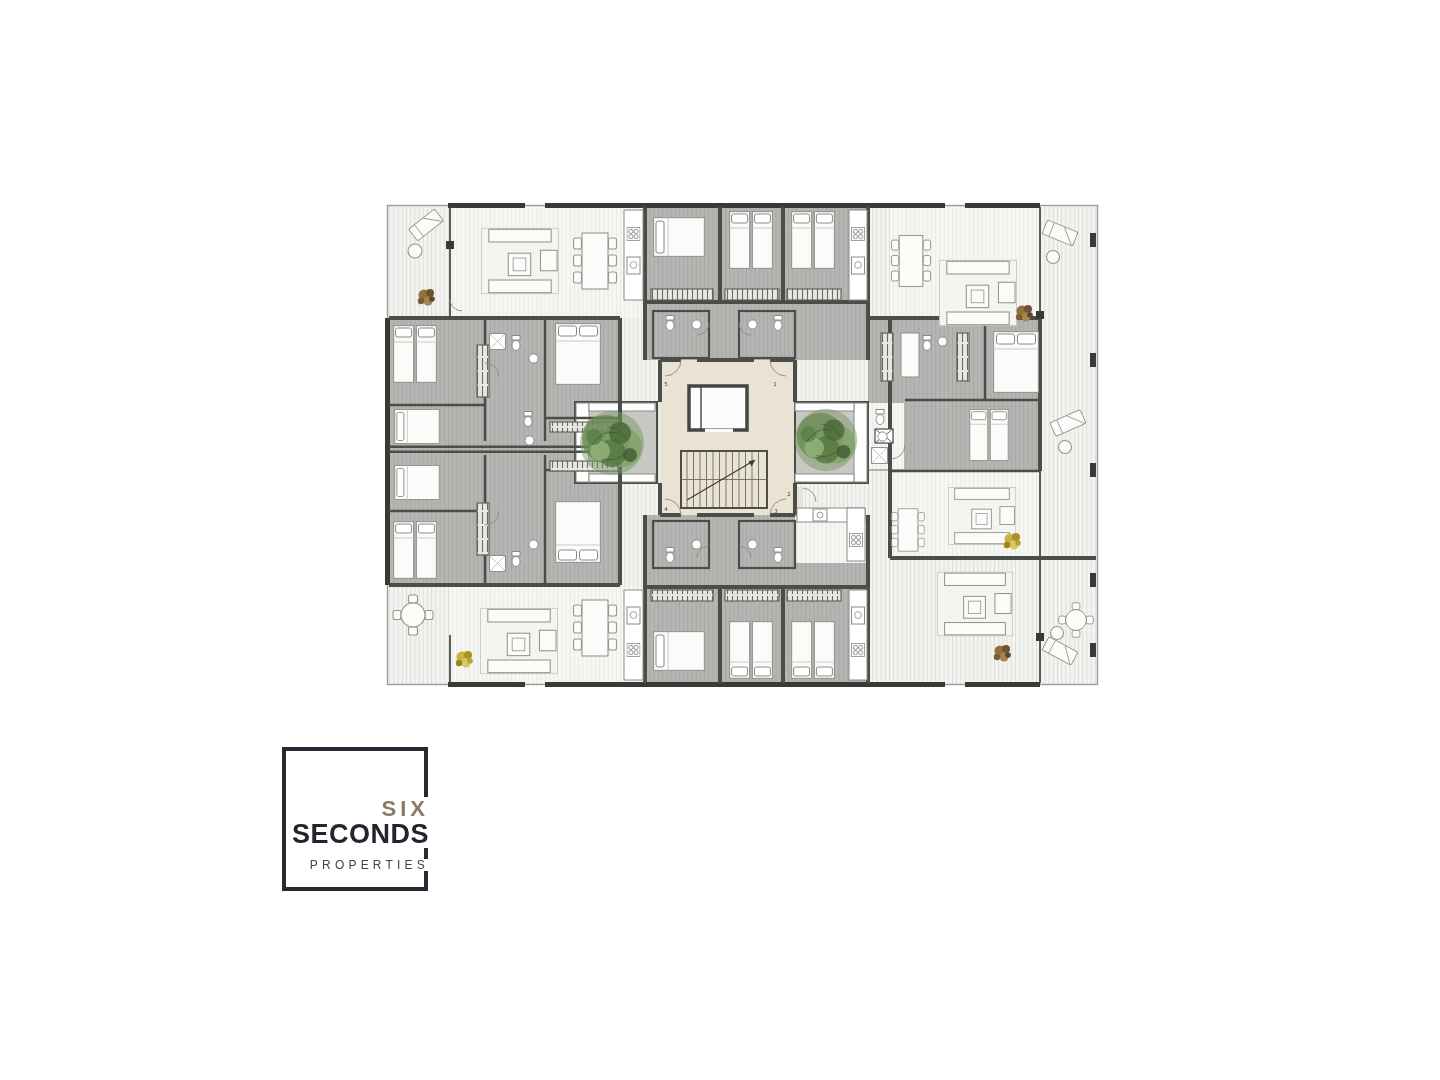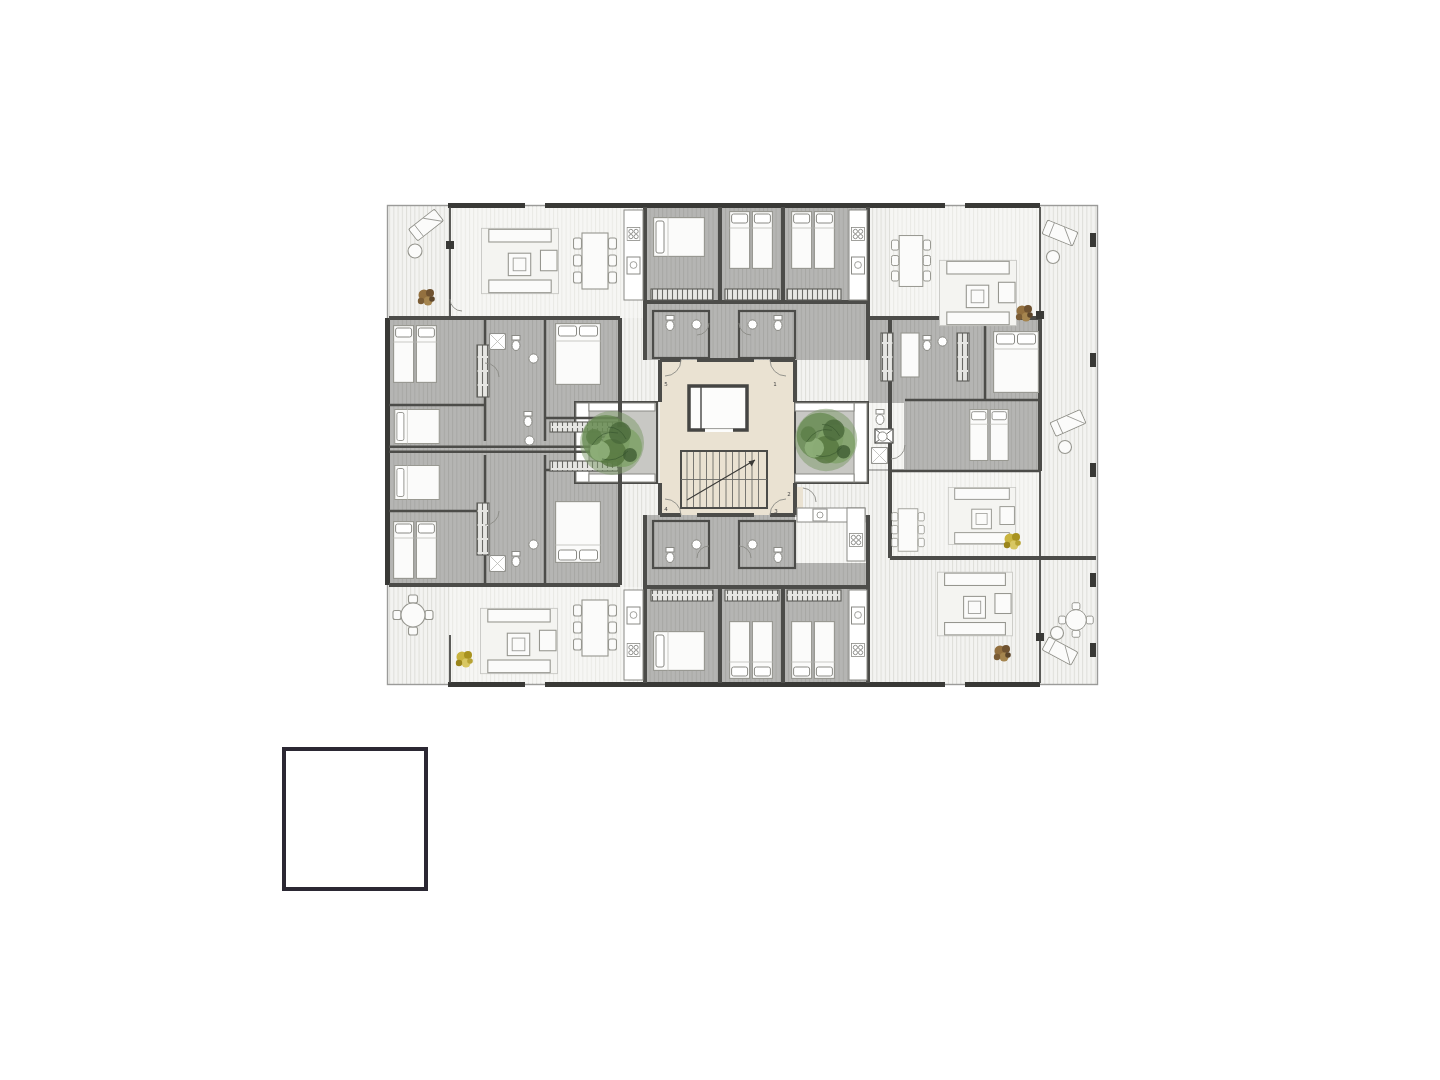--- a/index.html
+++ b/index.html
@@ -390,15 +390,20 @@
     <text class="unit" x="281" y="183">5</text>
     <text class="unit" x="390" y="183">1</text>
     <text class="unit" x="281" y="308">4</text>
     <text class="unit" x="391" y="310">3</text>
     <text class="unit" x="404" y="293">2</text>
   </g>
 </svg>
 
 <div class="logo">
   <div class="logo-frame"></div>
+  <div class="logo-text">
+    <div class="l1">SIX</div>
+    <div class="l2">SECONDS</div>
+    <div class="l3">PROPERTIES</div>
+  </div>
 </div>
 
 </div>
 
 </body></html>

